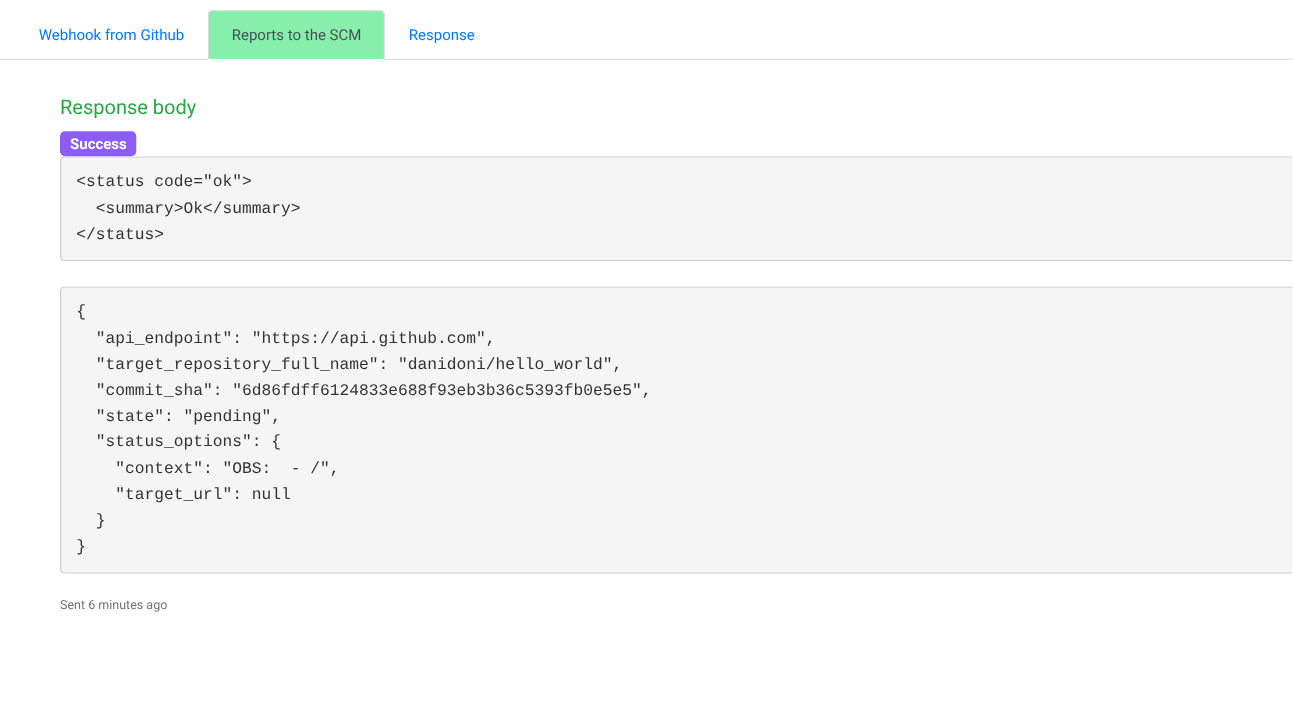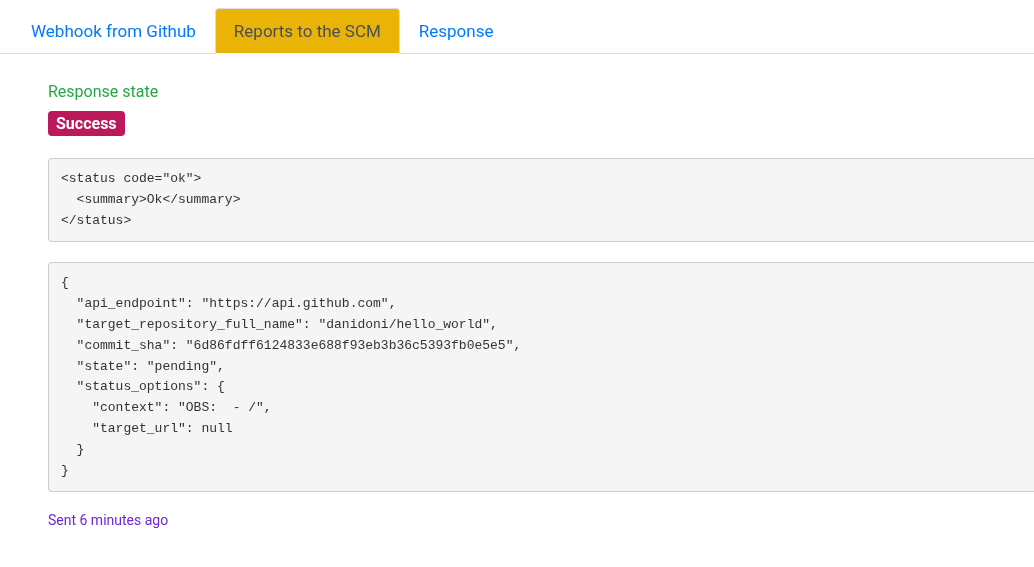--- a/index.html
+++ b/index.html
@@ -20,77 +20,77 @@
       padding-top: 8px;
     }
     .tab {
       padding: 12px 18px;
       color: #007bff;
       cursor: pointer;
       border: 1px solid transparent;
       border-top-left-radius: 4px;
       border-top-right-radius: 4px;
       margin-bottom: -1px;
-      font-size: 17px;
+      font-size: 12px;
     }
     .tab.active {
       color: #495057;
-      background: #eab308;
+      background: #86efac;
       border-color: #ddd #ddd #fff;
     }
     .content {
       padding: 28px 0 0 48px;
     }
     .section-heading {
       color: #28a745;
       font-size: 16px;
       font-weight: 400;
       margin-bottom: 10px;
     }
     .badge {
       display: inline-block;
-      background: #be185d;
+      background: #8b5cf6;
       color: #fff;
-      font-size: 16px;
+      font-size: 12px;
       font-weight: 700;
       padding: 3px 8px;
       border-radius: 4px;
-      margin-bottom: 22px;
+      margin-bottom: 0;
     }
     .code-block {
       background: #f5f5f5;
       border: 1px solid #ccc;
       border-right: none;
       border-radius: 4px 0 0 4px;
       padding: 10px 12px;
       font-family: SFMono-Regular, Menlo, Monaco, Consolas, "Liberation Mono", "Courier New", monospace;
       font-size: 13px;
       line-height: 1.6;
       white-space: pre;
       margin-bottom: 20px;
       color: #333;
       overflow-x: auto;
     }
     .sent-text {
-      font-size: 14px;
-      color: #6d28d9;
+      font-size: 10px;
+      color: #737373;
       margin-top: 20px;
     }
   </style>
 </head>
 <body>
 
 <div class="tabs">
   <div class="tab">Webhook from Github</div>
   <div class="tab active">Reports to the SCM</div>
   <div class="tab">Response</div>
 </div>
 
 <div class="content">
-  <h3 class="section-heading">Response state</h3>
+  <h3 class="section-heading">Response body</h3>
   <span class="badge">Success</span>
   <div class="code-block">&lt;status code="ok"&gt;
   &lt;summary&gt;Ok&lt;/summary&gt;
 &lt;/status&gt;</div>
 
   <div class="code-block">{
   "api_endpoint": "https://api.github.com",
   "target_repository_full_name": "danidoni/hello_world",
   "commit_sha": "6d86fdff6124833e688f93eb3b36c5393fb0e5e5",
   "state": "pending",

